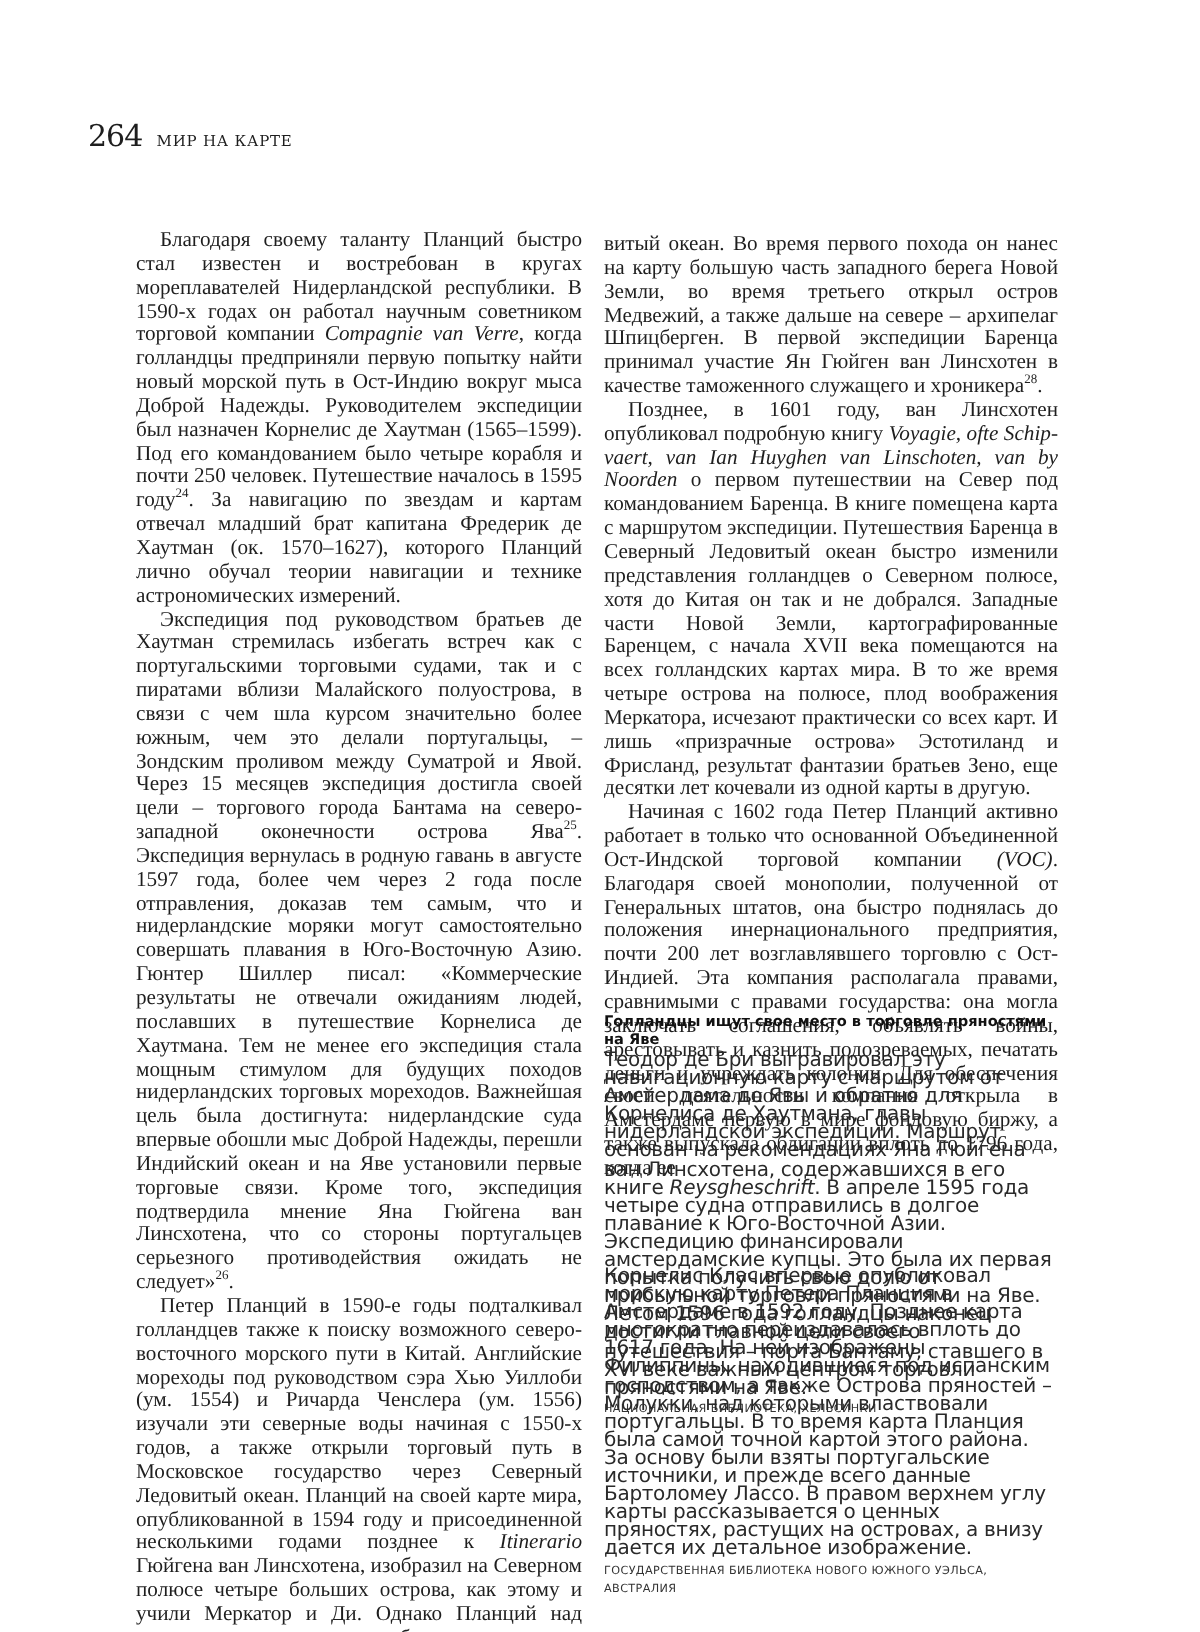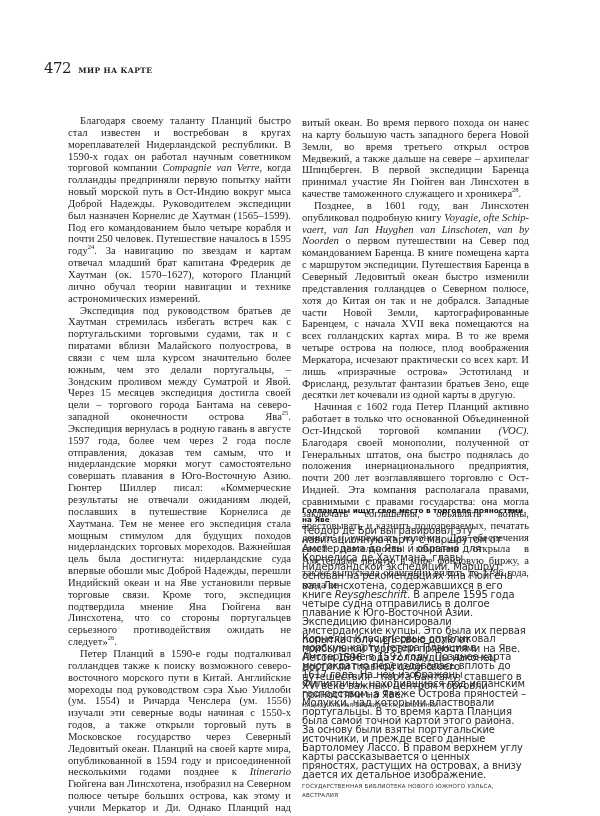--- a/index.html
+++ b/index.html
@@ -1,37 +1,37 @@
 <!DOCTYPE html>
 <html><head>
 <meta charset="utf-8">
 <style>
   html, body { margin:0; padding:0; background:#fff; }
   body { width:600px; height:816px; position:relative; overflow:hidden; color:#1e1e1e; }
   .running-head { position:absolute; left:44px; top:58px; font-family:"DejaVu Serif", serif; white-space:nowrap; }
   .running-head .pageno { font-size:15px; letter-spacing:-0.5px; }
-  .running-head .section { font-size:7.5px; font-weight:bold; letter-spacing:0.4px; margin-left:2px; }
+  .running-head .section { font-size:7.5px; font-weight:normal; letter-spacing:0.4px; margin-left:2px; }
   .col { position:absolute; top:115px; font-family:"Liberation Serif", serif; font-size:10.6px; line-height:11.85px; text-align:justify; hyphens:manual; }
   .col-left { left:68px; width:223px; }
   .col-right { left:302px; width:227px; top:117px; }
   .col p { margin:0; text-indent:12px; }
   .col p.cont { text-indent:0; }
   .col sup { font-size:6.5px; line-height:0; }
   .caption { position:absolute; left:302px; width:227px; font-family:"DejaVu Sans", sans-serif; color:#2a2a2a; }
   .caption .cap-title { font-size:7.3px; font-weight:bold; line-height:9px; margin:0 0 2px 0; color:#111; }
   .caption .cap-body { font-size:10px; line-height:9.1px; margin:0; letter-spacing:-0.15px; }
   .caption .cap-credit { font-size:5.6px; line-height:9px; margin:2px 0 0 0; letter-spacing:0.2px; text-transform:uppercase; color:#333; }
   .cap1 { top:506px; }
   .cap2 { top:634px; }
 </style>
 </head>
 <body>
 
 <div class="running-head">
-  <span class="pageno">472</span>
+  <span class="pageno">264</span>
   <span class="section">МИР НА КАРТЕ</span>
 </div>
 
 <div class="col col-left">
   <p><span>Благодаря своему таланту Планций быстро стал известен и востребован в кругах мореплавателей Нидерландской республики. В 1590-х годах он работал научным советником торговой компании </span><i>Compagnie van Verre</i><span>, когда голландцы предприняли первую попытку найти новый морской путь в Ост-Индию вокруг мыса Доброй Надежды. Руководителем экспедиции был назначен Корнелис де Хаутман (1565–1599). Под его командованием было четыре корабля и почти 250 человек. Путешествие началось в 1595 году</span><sup>24</sup><span>. За навигацию по звездам и картам отвечал младший брат капитана Фредерик де Хаутман (ок. 1570–1627), которого Планций лично обучал теории навигации и технике астрономических измерений.</span></p>
   <p><span>Экспедиция под руководством братьев де Хаутман стремилась избегать встреч как с португальскими торговыми судами, так и с пиратами вблизи Малайского полуострова, в связи с чем шла курсом значительно более южным, чем это делали португальцы, – Зондским проливом между Суматрой и Явой. Через 15 месяцев экспедиция достигла своей цели – торгового города Бантама на северо-западной оконечности острова Ява</span><sup>25</sup><span>. Экспедиция вернулась в родную гавань в августе 1597 года, более чем через 2 года после отправления, доказав тем самым, что и нидерландские моряки могут самостоятельно совершать плавания в Юго-Восточную Азию. Гюнтер Шиллер писал: «Коммерческие результаты не отвечали ожиданиям людей, пославших в путешествие Корнелиса де Хаутмана. Тем не менее его экспедиция стала мощным стимулом для будущих походов нидерландских торговых мореходов. Важнейшая цель была достигнута: нидерландские суда впервые обошли мыс Доброй Надежды, перешли Индийский океан и на Яве установили первые торговые связи. Кроме того, экспедиция подтвердила мнение Яна Гюйгена ван Линсхотена, что со стороны португальцев серьезного противодействия ожидать не следует»</span><sup>26</sup><span>.</span></p>
   <p><span>Петер Планций в 1590-е годы подталкивал голландцев также к поиску возможного северо-восточного морского пути в Китай. Английские мореходы под руководством сэра Хью Уиллоби (ум. 1554) и Ричарда Ченслера (ум. 1556) изучали эти северные воды начиная с 1550-х годов, а также открыли торговый путь в Московское государство через Северный Ледовитый океан. Планций на своей карте мира, опубликованной в 1594 году и присоединенной несколькими годами позднее к </span><i>Itinerario</i><span> Гюйгена ван Линсхотена, изобразил на Северном полюсе четыре больших острова, как этому и учили Меркатор и Ди. Однако Планций над этими островами сделал собственную надпись на латыни, что сомневается в их существовании</span></p>
 
 </div>
 

